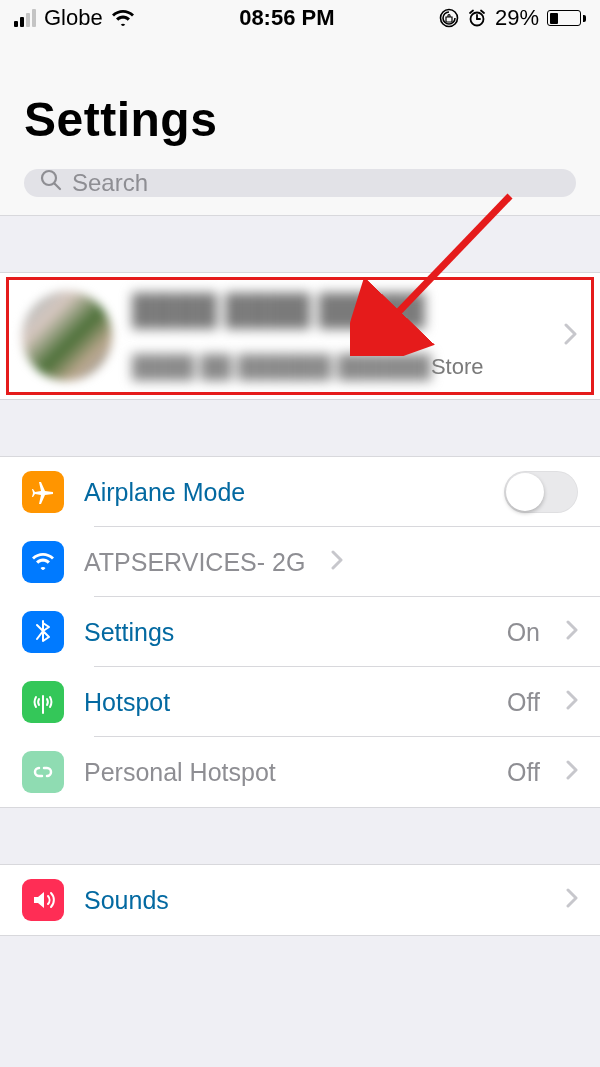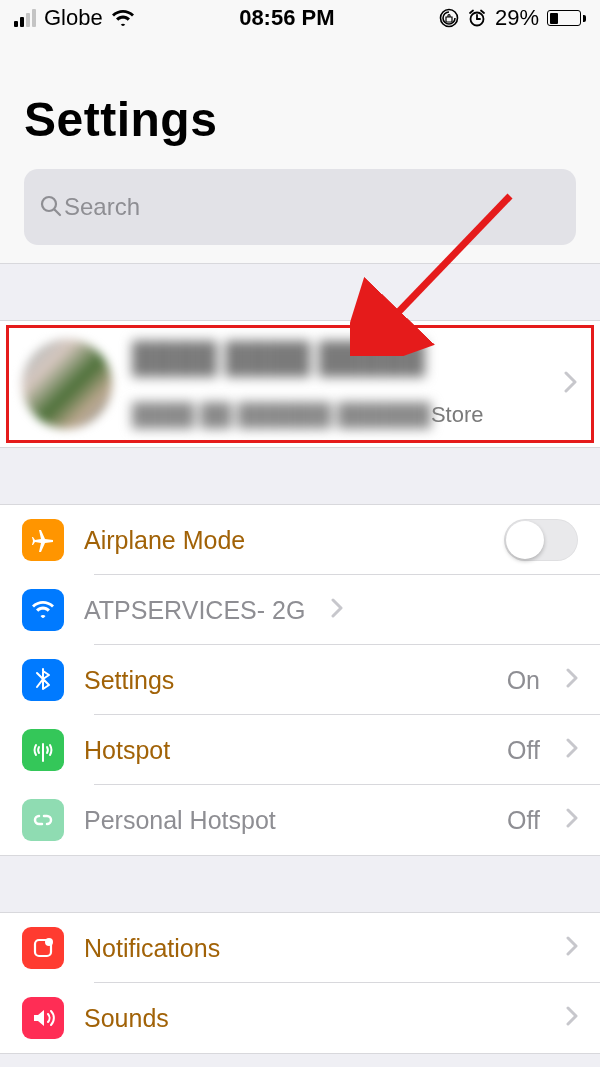--- a/index.html
+++ b/index.html
@@ -59,24 +59,24 @@
     padding: 56px 24px 18px 24px;
     border-bottom: 1px solid #d8d8dc;
   }
   .page-title {
     font-size: 48px;
     font-weight: 800;
     letter-spacing: 0.5px;
     margin-bottom: 22px;
   }
   .search-field {
-    display:flex; align-items:flex-end; gap:2px;
+    display:flex; align-items:flex-start; gap:10px;
     background:#e2e2e7;
     border-radius:14px;
-    padding:24px 16px;
+    padding:0 16px;
   }
   .search-field input {
     border:none; background:transparent; outline:none;
     font-size:24px; color:#8e8e93; width:100%;
   }
   .search-field input::placeholder { color:#8e8e93; }
   .search-ic { color:#8e8e93; }
 
   
   .group-gap { height: 56px; }
@@ -136,21 +136,21 @@
     height:1px; background:#d8d8dc;
   }
   .row:last-child .row-sep { display:none; }
 
   .row-icon {
     width:42px; height:42px; border-radius:9px;
     display:flex; align-items:center; justify-content:center;
     flex-shrink:0;
   }
   .row-icon svg { display:block; }
-  .row-label { font-size:25px; flex:1; color:#a16207; }
+  .row-label { font-size:25px; flex:1; color:#0369a1; }
   .row-value { font-size:25px; color:#8e8e93; margin-right:6px; }
   .chevron { color:#c7c7cc; }
 
   
   .toggle {
     width: 74px; height: 42px; border-radius: 21px;
     background:#e9e9eb; position:relative;
     box-shadow: inset 0 0 0 1px rgba(0,0,0,0.04);
   }
   .toggle-knob {
@@ -319,33 +319,20 @@
           <path d="M2 2l8 8-8 8" fill="none" stroke="#c7c7cc" stroke-width="3" stroke-linecap="round" stroke-linejoin="round"></path>
         </svg></span>
 
   </div>
 
 </div>
 
 <div class="group-gap"></div>
 <div class="group">
 
-  <div class="row">
-    <span class="row-icon ic-notif">
-      <svg width="26" height="26" viewBox="0 0 26 26">
-          <rect x="5" y="5" width="16" height="16" rx="4" fill="none" stroke="#fff" stroke-width="2.2"></rect>
-          <circle cx="19" cy="7" r="4" fill="#fff"></circle>
-        </svg>
-    </span>
-    <span class="row-label">Notifications</span>
-    <span class="chevron"><svg width="12" height="20" viewBox="0 0 12 20">
-          <path d="M2 2l8 8-8 8" fill="none" stroke="#c7c7cc" stroke-width="3" stroke-linecap="round" stroke-linejoin="round"></path>
-        </svg></span>
-    <div class="row-sep"></div>
-  </div>
 
   <div class="row">
     <span class="row-icon ic-sound">
       <svg width="26" height="26" viewBox="0 0 26 26">
           <path d="M4 10v6h4l6 5V5l-6 5H4z" fill="#fff"></path>
           <path d="M18 9a6 6 0 0 1 0 8M21 6a10 10 0 0 1 0 14" fill="none" stroke="#fff" stroke-width="2" stroke-linecap="round"></path>
         </svg>
     </span>
     <span class="row-label">Sounds</span>
     <span class="chevron"><svg width="12" height="20" viewBox="0 0 12 20">

